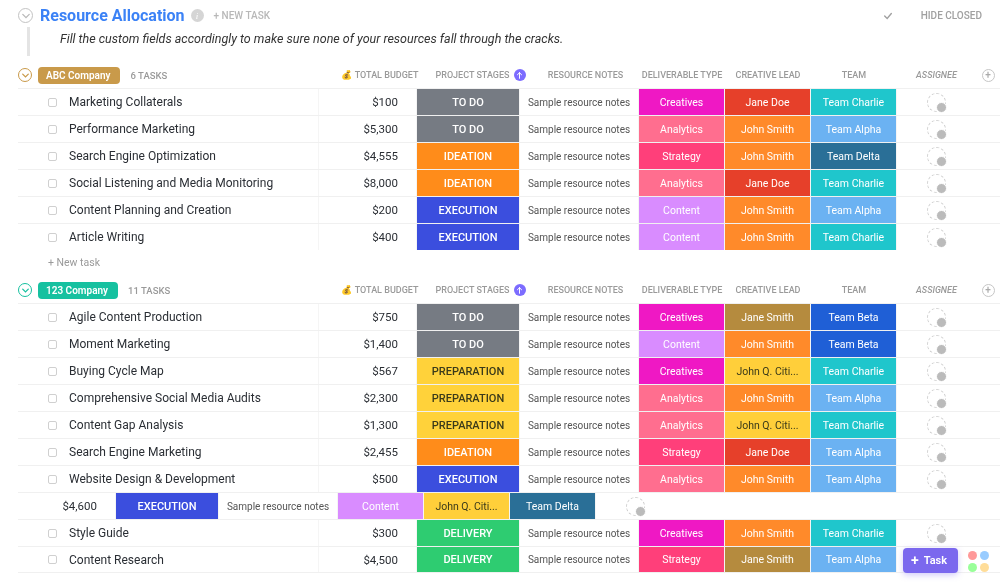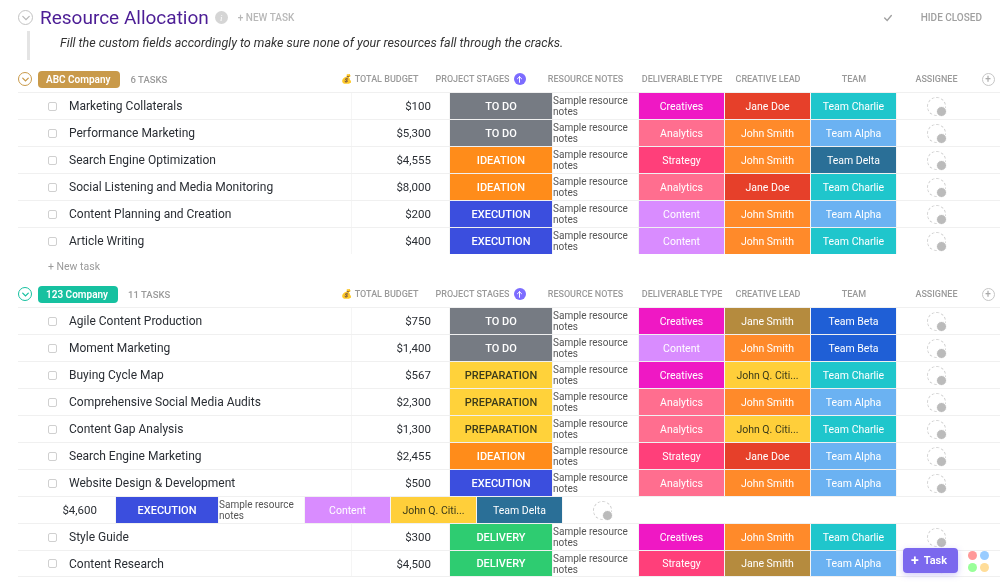--- a/index.html
+++ b/index.html
@@ -19,21 +19,21 @@
     align-items: center;
     padding: 6px 18px 2px 18px;
   }
   .chev {
     width: 15px; height: 15px; border-radius: 50%;
     border: 1px solid #c3c3c3;
     display: inline-flex; align-items: center; justify-content: center;
     margin-right: 7px;
     font-size: 9px; color: #aaa;
   }
-  .page-title { font-size: 19px; font-weight: 400; color: #4c1d95; }
+  .page-title { font-size: 16px; font-weight: 700; color: #3b82f6; }
   .info-icon {
     width: 13px; height: 13px; border-radius: 50%;
     background: #d5d5d5; color:#fff; font-size:9px;
     display:inline-flex;align-items:center;justify-content:center;
     margin-left:6px;
     font-style: italic;
     font-family: Georgia, serif;
   }
   .new-task-top {
     margin-left: 10px; color: #b8b8b8; font-size: 10px; font-weight: 500;
@@ -76,21 +76,21 @@
     font-size: 9px; color:#9a9a9a; text-align:center;
     display:flex; align-items:center; justify-content:center;
     font-weight: 500;
   }
   .col-head.budget { width: 98px; }
   .col-head.stage { width:103px; }
   .col-head.notes { width:107px; }
   .col-head.deliv { width:86px; }
   .col-head.lead  { width:86px; }
   .col-head.team  { width:86px; }
-  .col-head.assg  { width:79px; }
+  .col-head.assg  { width:79px;font-style:italic; }
   .col-head.add   { width:24px; font-size: 11px;}
   .budget-emoji { margin-right:2px; font-size: 9px; }
   .sort-badge {
     width:12px;height:12px;border-radius:50%;background:#7c6cff;
     display:inline-flex;align-items:center;justify-content:center;
     margin-left:4px;
   }
   .sort-badge svg { display:block; }
 
   
@@ -113,21 +113,21 @@
     width:9px;height:9px;border-radius:2px;
     border:1.5px solid #d0d0d0; margin-right:12px; flex-shrink:0;
   }
   .cell {
     display:flex;align-items:center;justify-content:center;
     font-size: 11px;
     border-right:1px solid #f5f5f5;
   }
   .budget-cell { width:98px; justify-content:flex-end; padding-right:18px; color:#2a2e34; font-size:11.5px; }
   .stage-cell { width:103px; color:#fff; font-weight:500; font-size:11px; }
-  .notes-cell { width:86px; font-size:10px; color:#555; }
+  .notes-cell { width:119px; font-size:10px; color:#555; }
   .deliv-cell { width:86px; color:#fff; font-size:10.5px; }
   .lead-cell  { width:86px; color:#fff; font-size:10.5px; white-space:nowrap; overflow:hidden; text-overflow:ellipsis; padding: 12px 4px; }
   .team-cell  { width:86px; color:#fff; font-size:10.5px; }
   .assg-cell  { width:79px; border-right:none; }
   .assg-cell .av {
     width:19px;height:19px;border-radius:50%;
     border:1px dashed #cfcfcf;
     position:relative;
   }
   .assg-cell .av:after{

